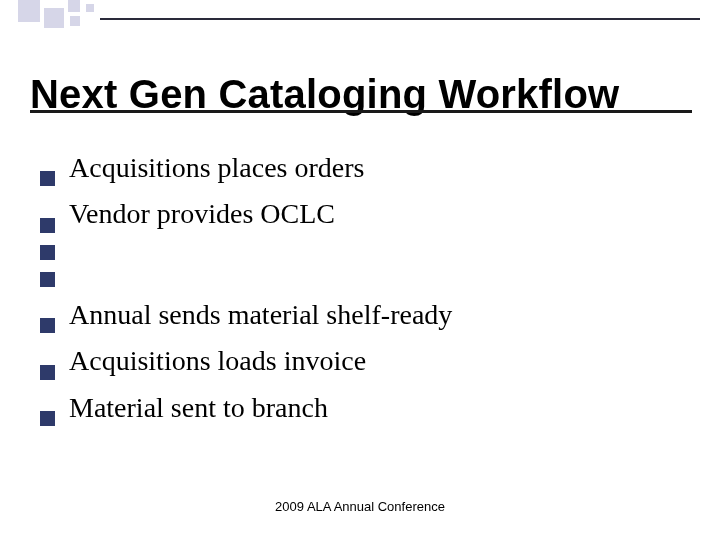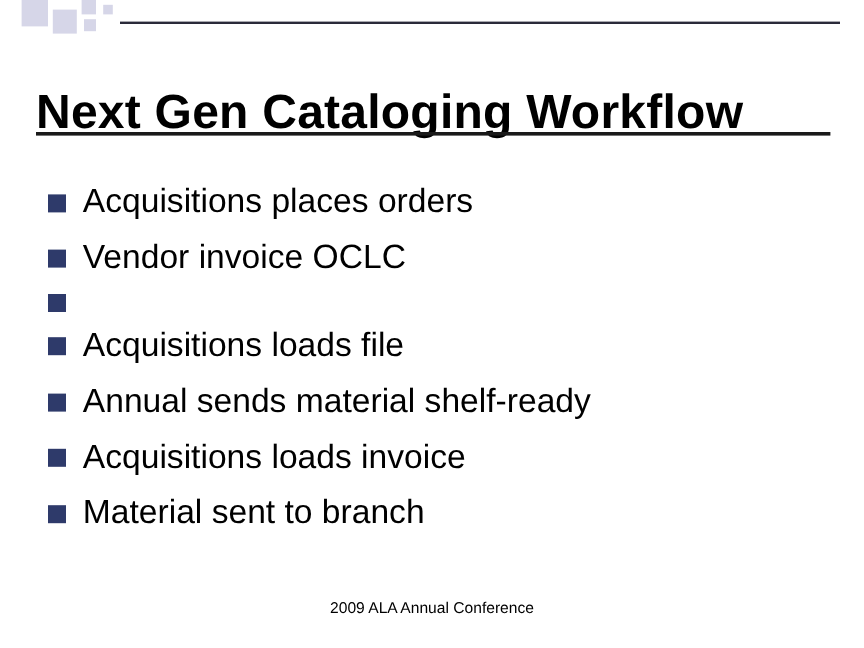--- a/index.html
+++ b/index.html
@@ -52,22 +52,23 @@
     background: #1a1a1a;
   }
   .bullets {
     position: absolute;
     top: 150px;
     left: 40px;
     right: 30px;
   }
   .item {
     display: flex;
-    align-items: center;
+    align-items: flex-end;
     margin-bottom: 10px;
+    font-family: Liberation Serif, serif;
   }
   .sqbullet {
     width: 15px;
     height: 15px;
     background: #2e3a6a;
     flex-shrink: 0;
     margin-right: 14px;
     margin-top: 2px;
   }
   .itemtext {
@@ -100,28 +101,27 @@
 <h1 class="title">Next Gen Cataloging Workflow</h1>
 <div class="rule"></div>
 
 <div class="bullets">
   <div class="item">
     <div class="sqbullet"></div>
     <div class="itemtext">Acquisitions places orders</div>
   </div>
   <div class="item">
     <div class="sqbullet"></div>
-    <div class="itemtext">Vendor invoice OCLC</div>
+    <div class="itemtext">Vendor provides OCLC</div>
   </div>
   <div class="item">
     <div class="sqbullet"></div>
   </div>
   <div class="item">
     <div class="sqbullet"></div>
-    <div class="itemtext">Acquisitions loads file</div>
   </div>
   <div class="item">
     <div class="sqbullet"></div>
     <div class="itemtext">Annual sends material shelf-ready</div>
   </div>
   <div class="item">
     <div class="sqbullet"></div>
     <div class="itemtext">Acquisitions loads invoice</div>
   </div>
   <div class="item">

